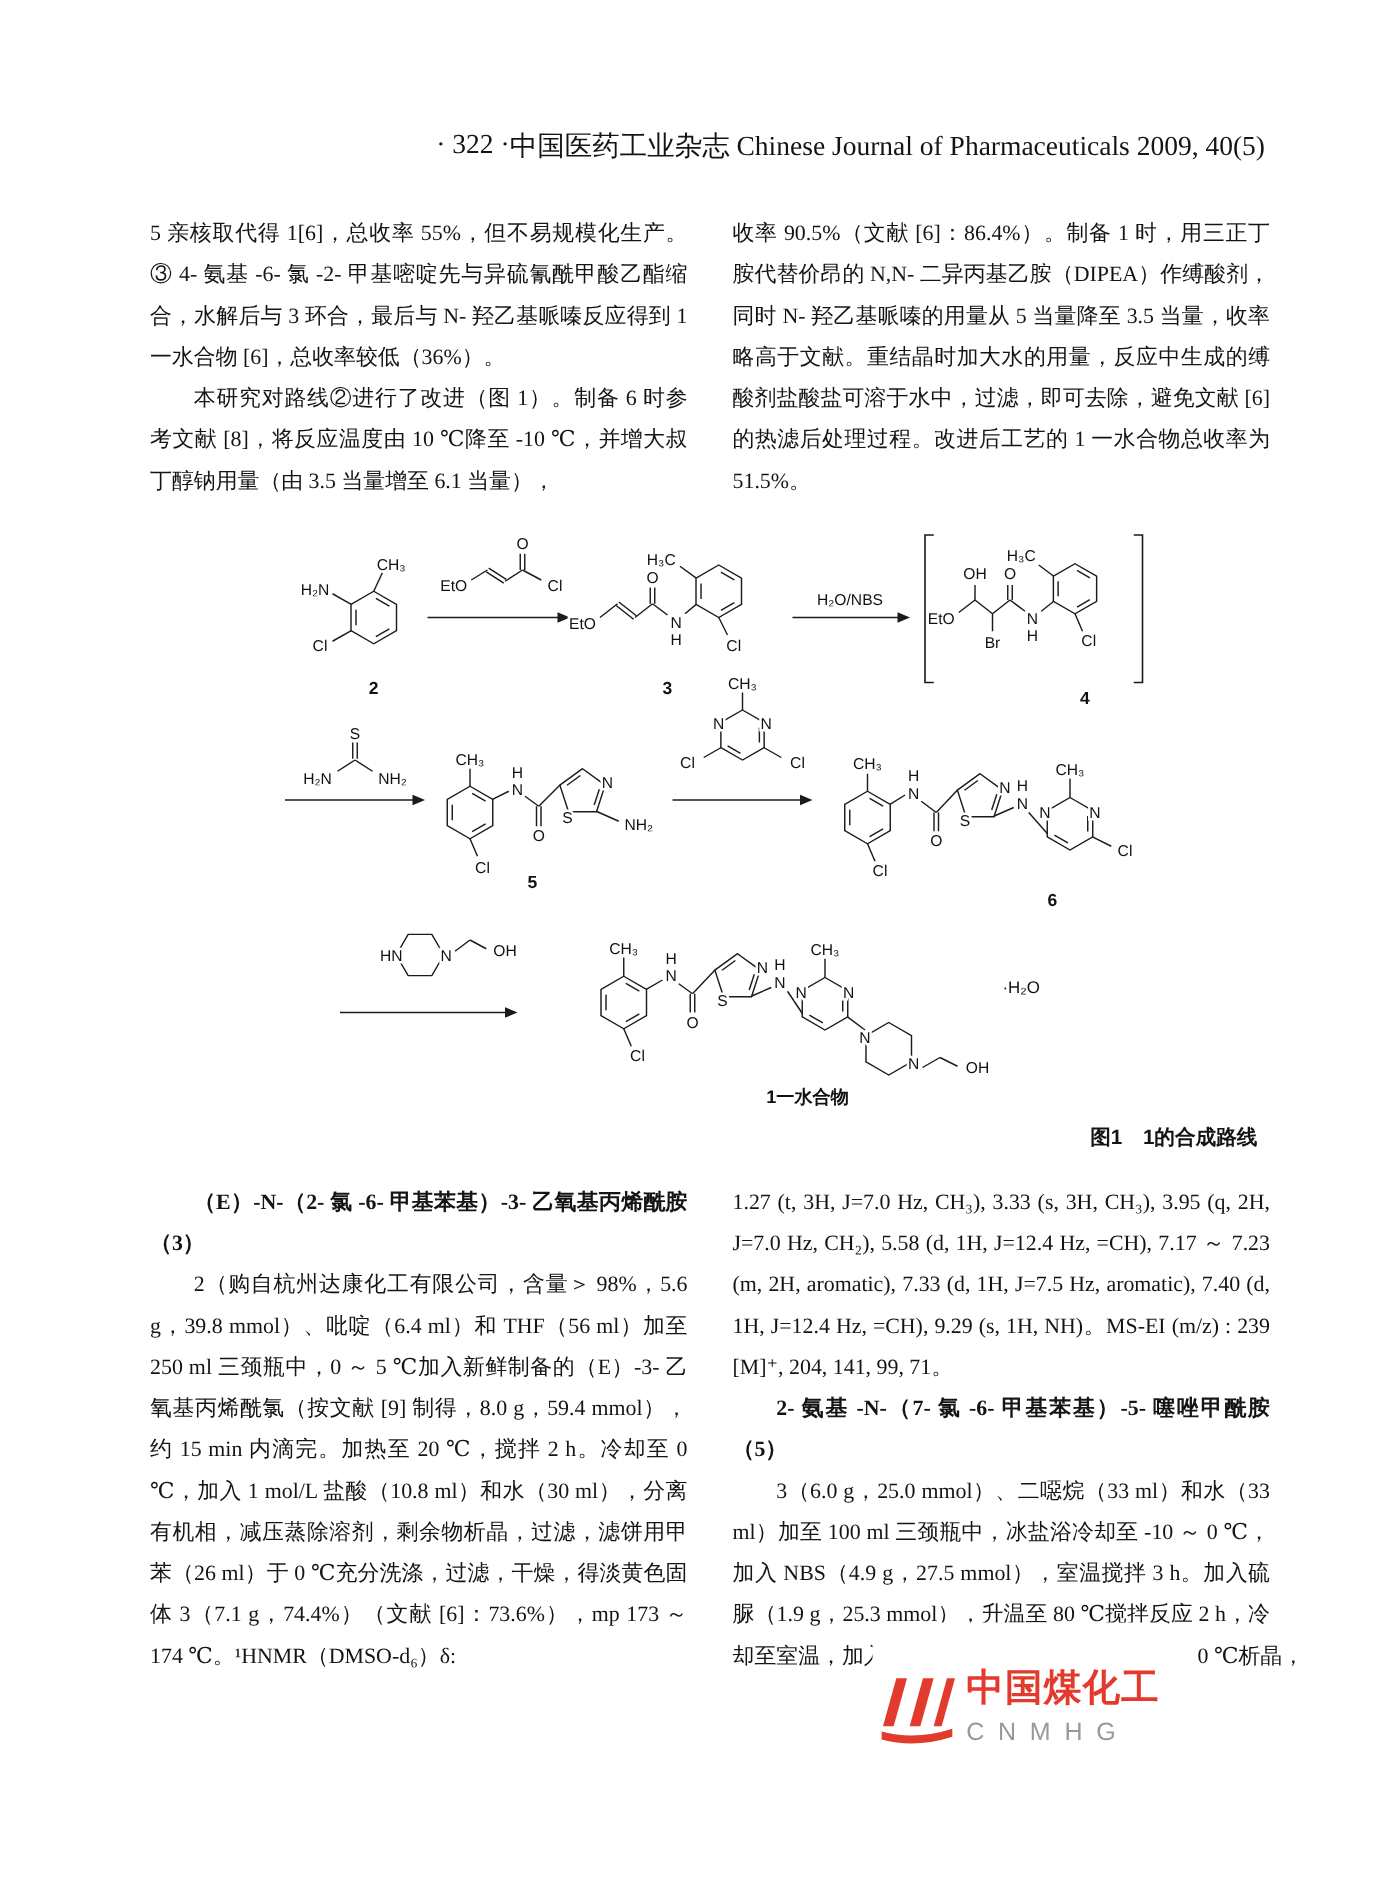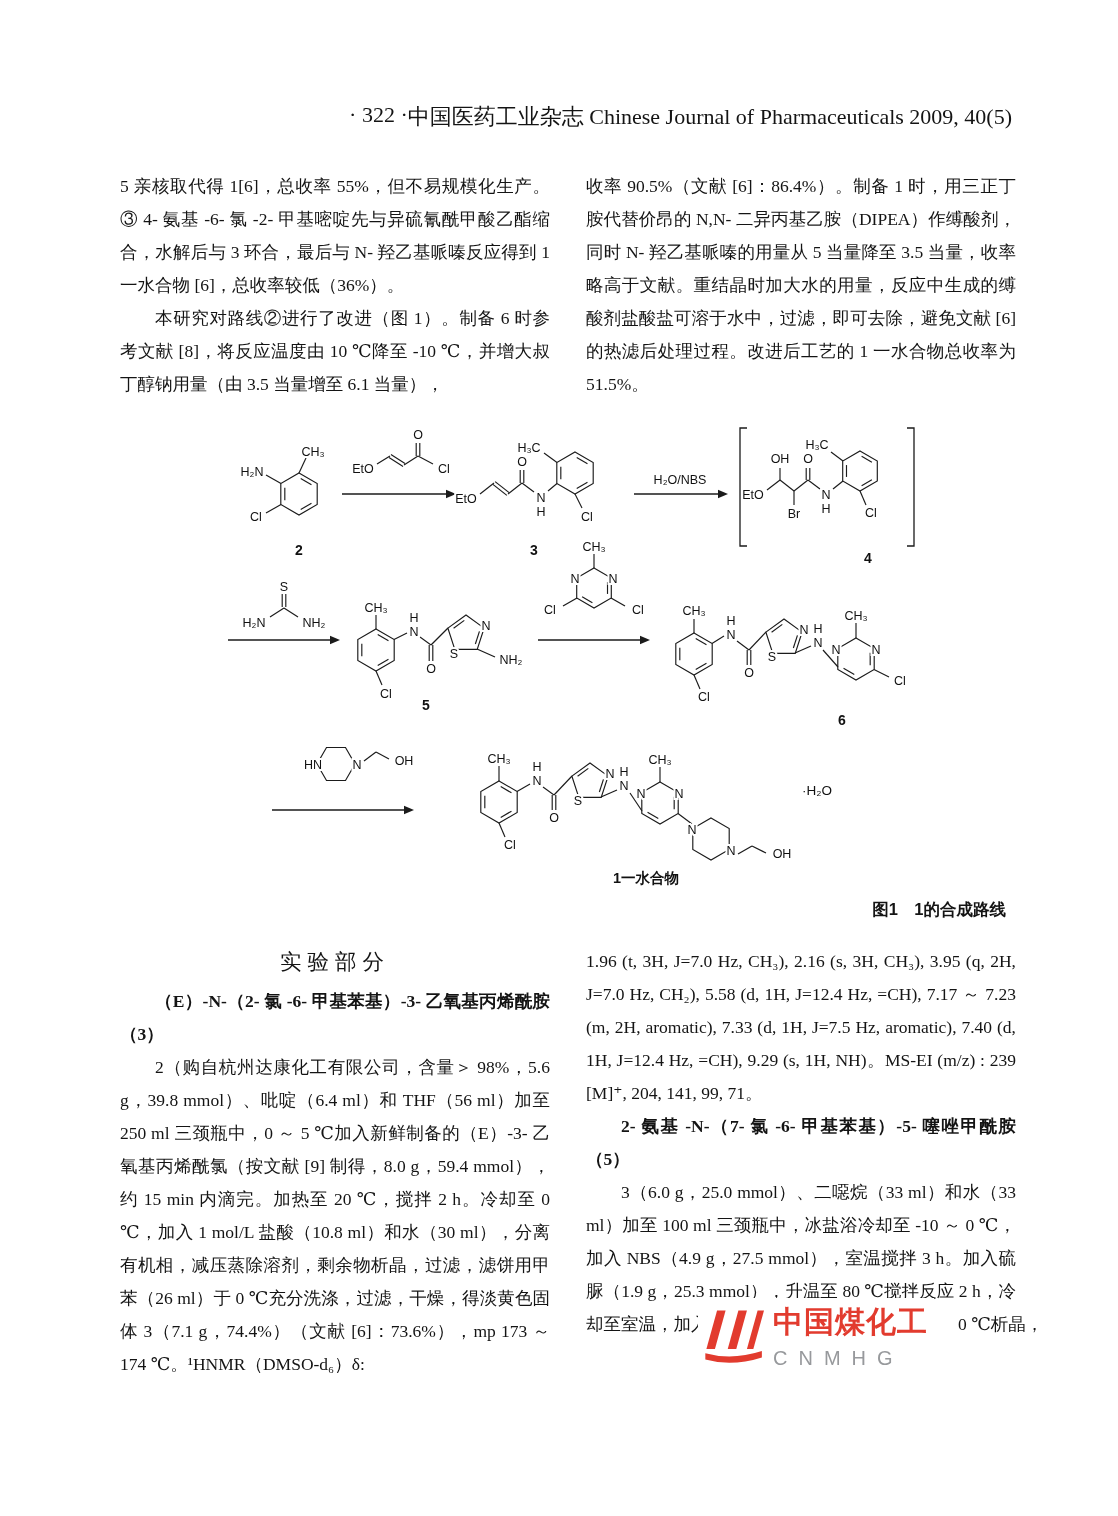--- a/index.html
+++ b/index.html
@@ -21,21 +21,21 @@
   .sectitle { font-size:21.5px; text-align:center; letter-spacing:6px; margin:2px 0 9px 0; }
 
   .figure { position:absolute; top:412px; left:114px; width:892px; }
   .figure svg { display:block; width:892px; height:486px; }
   .caption { font-family:"Liberation Sans","DejaVu Sans",sans-serif; font-weight:bold;
              font-size:16.5px; text-align:right; margin-top:1px; }
 
   .fragment { position:absolute; left:934px; top:1312px; font-size:17.5px;margin-left:24px; }
 
   .watermark { position:absolute; left:698px; top:1298px; width:236px; height:104px;
-               background:#ffffff; display:flex; align-items:flex-start; gap:9px;
+               background:#ffffff; display:flex; align-items:flex-end; gap:9px;
                padding:4px 2px; box-sizing:border-box; }
   .wm-logo { width:64px; height:64px; flex:none; }
   .wm-cn { font-family:"Liberation Sans","DejaVu Sans",sans-serif; font-size:30px;
            font-weight:bold; color:#e23b2e; letter-spacing:1px; white-space:nowrap; }
   .wm-en { font-family:"Liberation Sans","DejaVu Sans",sans-serif; font-size:20px;
            color:#97999c; letter-spacing:11px; margin-top:4px; }
 
   .footer { position:absolute; left:118px; top:1528px; font-size:21px; font-weight:bold;
             color:#3f3f3f; letter-spacing:3px;
             font-family:"Liberation Sans","DejaVu Sans",sans-serif; }
@@ -264,26 +264,25 @@
         <text x="617" y="439" text-anchor="middle" dominant-baseline="central" font-size="12.5" fill="#111" style="paint-order:stroke;stroke:#ffffff;stroke-width:4px;font-family:&quot;Liberation Sans&quot;,&quot;DejaVu Sans&quot;,sans-serif">N</text>
         <text x="668" y="442" text-anchor="middle" dominant-baseline="central" font-size="12.5" fill="#111" style="paint-order:stroke;stroke:#ffffff;stroke-width:4px;font-family:&quot;Liberation Sans&quot;,&quot;DejaVu Sans&quot;,sans-serif">OH</text>
         <text x="703" y="378" text-anchor="middle" dominant-baseline="central" font-size="13.5" fill="#111" style="paint-order:stroke;stroke:#ffffff;stroke-width:4px;font-family:&quot;Liberation Sans&quot;,&quot;DejaVu Sans&quot;,sans-serif">·H₂O</text>
         <text x="532" y="466" text-anchor="middle" dominant-baseline="central" font-size="14.5" fill="#111" font-weight="bold" style="paint-order:stroke;stroke:#ffffff;stroke-width:4px;font-family:&quot;Liberation Sans&quot;,&quot;DejaVu Sans&quot;,sans-serif">1一水合物</text>
       </svg>
     <div class="caption">图1　1的合成路线</div>
   </div>
 
   <div class="cols exp">
     <div class="col">
-      <div class="sectitle">实验部分</div>
       <p class="sub ind">（E）-N-（2- 氯 -6- 甲基苯基）-3- 乙氧基丙烯酰胺（3）</p>
       <p class="ind">2（购自杭州达康化工有限公司，含量＞ 98%，5.6 g，39.8 mm​ol）、吡啶（6.4 ml）和 THF（56 ml）加至 250 ml 三颈瓶中，0 ～ 5 ℃加入新鲜制备的（E）-3- 乙氧基丙烯酰氯（按文献 [9] 制得，8.0 g，59.4 mmol），约 15 min 内滴完。加热至 20 ℃，搅拌 2 h。冷却至 0 ℃，加入 1 mol/L 盐酸（10.8 ml）和水（30 ml），分离有机相，减压蒸除溶剂，剩余物析晶，过滤，滤饼用甲苯（26 ml）于 0 ℃充分洗涤，过滤，干燥，得淡黄色固体 3（7.1 g，74.4%）（文献 [6]：73.6%），mp 173 ～ 174 ℃。¹HNMR（DMSO-d₆）δ:</p>
     </div>
     <div class="col">
-      <p>1.96 (t, 3H, J=7.0 Hz, CH₃), 2.16 (s, 3H, CH₃), 3.95 (q, 2H, J=7.0 Hz, CH₂), 5.58 (d, 1H, J=12.4 Hz, =CH), 7.17 ～ 7.23 (m, 2H, aromatic), 7.33 (d, 1H, J=7.5 Hz, aromatic), 7.40 (d, 1H, J=12.4 Hz, =CH), 9.29 (s, 1H, NH)。MS-EI (m/z) : 239 [M]⁺, 204, 141, 99, 71。</p>
+      <p>1.27 (t, 3H, J=7.0 Hz, CH₃), 3.33 (s, 3H, CH₃), 3.95 (q, 2H, J=7.0 Hz, CH₂), 5.58 (d, 1H, J=12.4 Hz, =CH), 7.17 ～ 7.23 (m, 2H, aromatic), 7.33 (d, 1H, J=7.5 Hz, aromatic), 7.40 (d, 1H, J=12.4 Hz, =CH), 9.29 (s, 1H, NH)。MS-EI (m/z) : 239 [M]⁺, 204, 141, 99, 71。</p>
       <p class="sub ind">2- 氨基 -N-（7- 氯 -6- 甲基苯基）-5- 噻唑甲酰胺（5）</p>
       <p class="ind">3（6.0 g，25.0 mmol）、二噁烷（33 ml）和水（33 ml）加至 100 ml 三颈瓶中，冰盐浴冷却至 -10 ～ 0 ℃，加入 NBS（4.9 g，27.5 mmol），室温搅拌 3 h。加入硫脲（1.9 g，25.3 mmol），升温至 80 ℃搅拌反应 2 h，冷却至室温，加入浓氨水（5 ml），减压浓</p>
     </div>
   </div>
 
   <span class="fragment">0 ℃析晶，</span>
 
   <div class="watermark">
     <svg class="wm-logo" viewBox="0 0 60 60" xmlns="http://www.w3.org/2000/svg">
       <path d="M6 44 L16 8 L24 8 L14 44 Z" fill="#e23b2e"></path>

